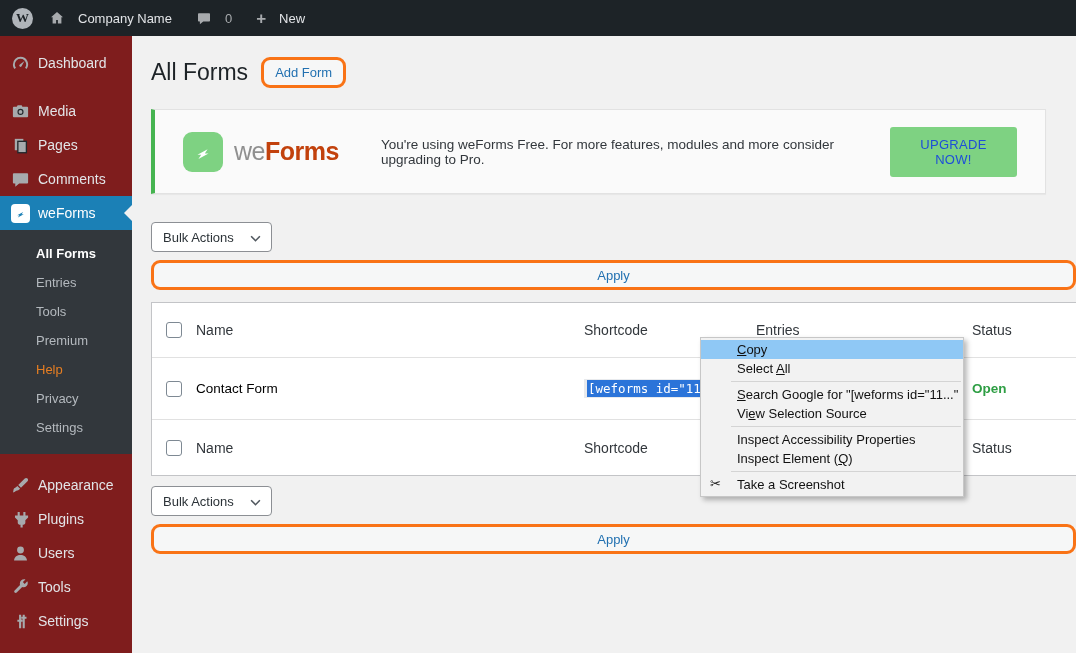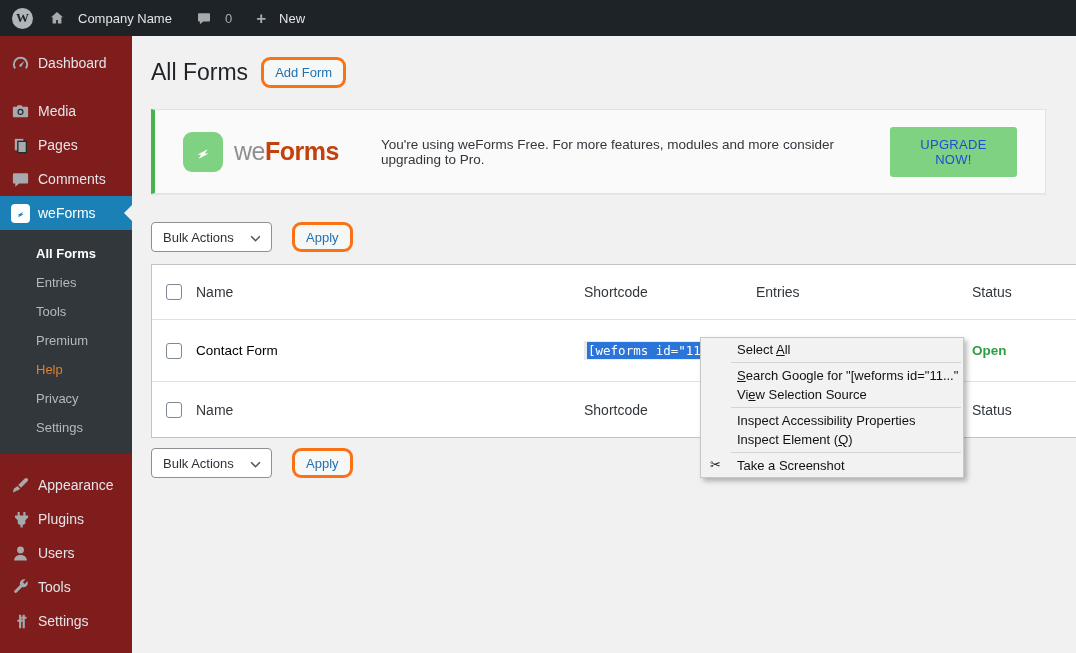--- a/index.html
+++ b/index.html
@@ -40,21 +40,21 @@
   
   .banner { margin: 21px 30px 0 0; height: 85px; background: #fafafa; border: 1px solid #e2e2e2; border-left: 4px solid #46b450; display: flex; align-items: center; padding: 0 28px; box-shadow: 0 1px 1px rgba(0,0,0,.04); }
   .wf-logo { width: 40px; height: 40px; background: #7ed282; border-radius: 9px; display: flex; align-items: center; justify-content: center; flex-shrink: 0; }
   .wf-brand { margin-left: 11px; font-size: 25px; letter-spacing: -0.5px; white-space: nowrap; }
   .wf-brand .we { color: #8f8f8f; }
   .wf-brand .forms { color: #c2410c; font-weight: bold; }
   .banner-msg { margin-left: 42px; font-size: 13.5px; color: #32373c; }
   .btn-upgrade { margin-left: auto; background: #7ed282; color: #1d4ed8; border: none; font-size: 13px; padding: 10px 15px; border-radius: 3px; cursor: pointer; letter-spacing: .3px; font-family: "Liberation Sans", sans-serif; }
 
   
-  .toolbar { display: flex; align-items: center; gap: 20px; margin-top: 28px; }
+  .toolbar { display: flex; gap: 8px; margin-top: 28px; flex-direction: column; }
   .toolbar.bottom { margin-top: 10px; }
   .select { width: 121px; height: 30px; background: #fff; border: 1px solid #8c8f94; border-radius: 4px; display: flex; align-items: center; justify-content: space-between; padding: 0 10px 0 11px; font-size: 13px; color: #2c3338; cursor: pointer; }
   .btn-apply { height: 30px; }
 
   
   .forms-table { width: 940px; margin-top: 12px; background: #fff; border: 1px solid #c3c4c7; font-size: 14px; color: #32373c; }
   .t-row { display: grid; grid-template-columns: 30px 388px 172px 216px auto; align-items: center; padding-left: 14px; }
   .t-row.head { height: 55px; border-bottom: 1px solid #e1e1e1; }
   .t-row.data { height: 62px; border-bottom: 1px solid #e1e1e1; }
   .t-row.foot { height: 55px; }
@@ -280,20 +280,21 @@
               <path d="M1 1.5 6 6.5 11 1.5" fill="none" stroke="#50575e" stroke-width="1.8"></path>
             </svg></span>
       </div>
       <button class="btn-secondary btn-apply">Apply</button>
     </div>
 
   </main>
 </div>
 
 <div class="ctx-menu">
+    <div class="ctx-item hl"><span><u>C</u>opy</span></div>
     <div class="ctx-item"><span>Select <u>A</u>ll</span></div>
     <div class="ctx-sep"></div>
     <div class="ctx-item"><span><u>S</u>earch Google for "[weforms id="11..."</span></div>
     <div class="ctx-item"><span>Vi<u>e</u>w Selection Source</span></div>
     <div class="ctx-sep"></div>
     <div class="ctx-item"><span>Inspect Accessibility Properties</span></div>
     <div class="ctx-item"><span>Inspect Element (<u>Q</u>)</span></div>
     <div class="ctx-sep"></div>
     <div class="ctx-item"><span class="ctx-ico">✂</span><span>Take a Screenshot</span></div>
   </div>

